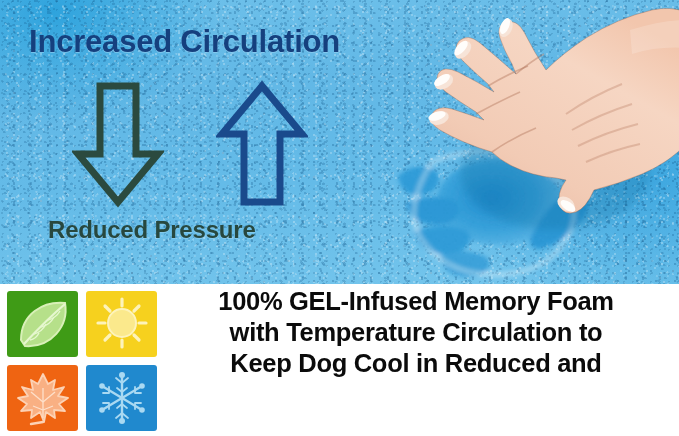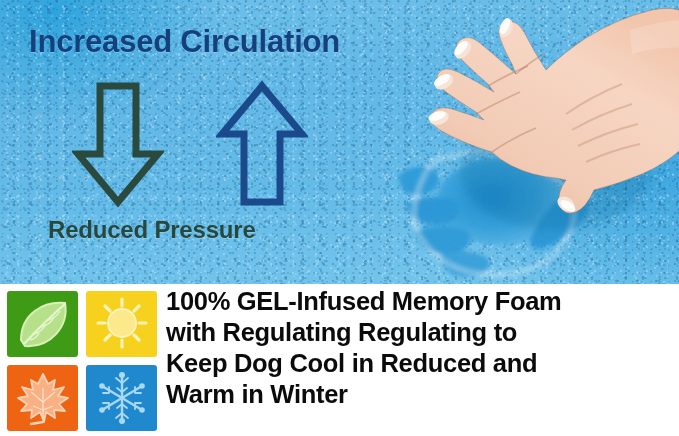--- a/index.html
+++ b/index.html
@@ -145,21 +145,21 @@
   .blurb {
     position: absolute;
     left: 166px; top: 2px;
     width: 500px;
     font-size: 25.5px;
     font-weight: bold;
     line-height: 31px;
     color: #0b0b0b;
     letter-spacing: -0.3px;
   }
-  .blurb span { display: block; white-space: nowrap; }
+  .blurb span { display: block; white-space: nowrap; text-align: center; }
 </style>
 </head>
 <body>
 
 <div class="poster">
 
   <div class="foam-panel">
     <div class="foam-grain"></div>
     <div class="foam-grain2"></div>
 
@@ -362,18 +362,17 @@
             <circle cx="50" cy="40" r="2.8"></circle>
             <circle cx="10" cy="40" r="2.8"></circle>
             <circle cx="50" cy="16" r="2.8"></circle>
           </g>
         </svg>
       </div>
     </div>
 
     <div class="blurb">
       <span>100% GEL-Infused Memory Foam</span>
-      <span>with Regulating Regulating to</span>
+      <span>with Temperature Circulation to</span>
       <span>Keep Dog Cool in Reduced and</span>
-      <span>Warm in Winter</span>
     </div>
   </div>
 </div>
 
 </body></html>

